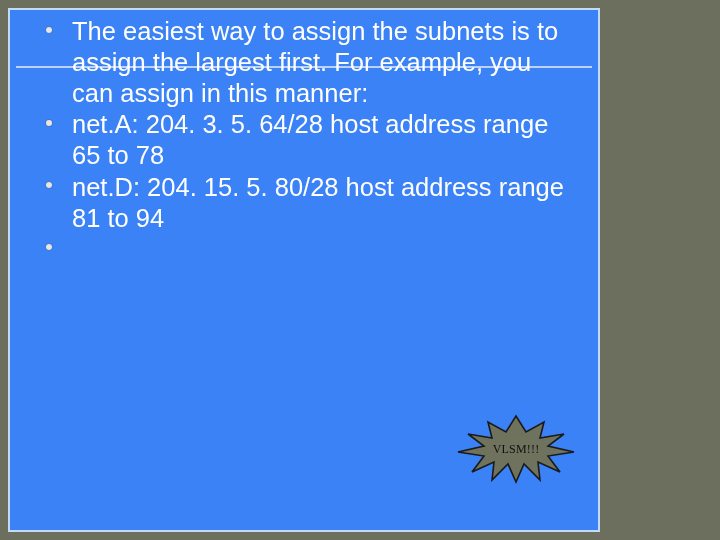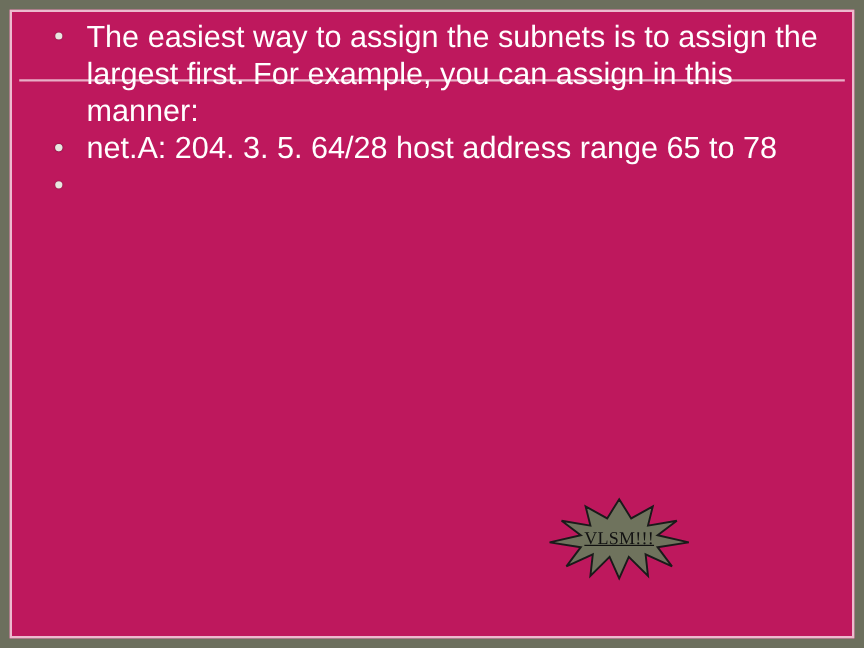--- a/index.html
+++ b/index.html
@@ -7,26 +7,26 @@
     padding: 0;
     width: 720px;
     height: 540px;
     background: #6c6f5d;
     font-family: Arial, Helvetica, sans-serif;
     overflow: hidden;
     position: relative;
   }
   .frame {
     margin: 8px;
-    width: 704px;
+    width: 592px;
     height: 524px;
     border: 2px solid rgba(255,255,255,0.70);
     box-sizing: border-box;
     position: relative;
-    background: #be185d;
+    background: #3b82f6;
   }
   .inner-line {
     position: absolute;
     top: 56px;
     left: 6px;
     right: 6px;
     border-bottom: 2px solid rgba(255,255,255,0.65);
   }
   .content {
     position: absolute;
@@ -64,25 +64,24 @@
     width: 100%;
     height: 100%;
     display: block;
   }
   .burst-label {
     position: absolute;
     top: 0; left: 0; right: 0; bottom: 0;
     display: flex;
     align-items: center;
     justify-content: center;
-    font-size: 15px;
+    font-size: 12px;
     color: #111;
     font-family: "Times New Roman", Times, serif;
     letter-spacing: 0.2px;
-    text-decoration: underline;
   }
 </style>
 </head>
 <body>
 
 <div class="frame">
   <div class="inner-line"></div>
 
   <div class="content">
     <div class="item">
@@ -91,20 +90,24 @@
     </div>
     <div class="item">
       <span class="bullet"></span>
     </div>
     <div class="item">
       <span class="bullet"></span>
       <span>net.A: 204. 3. 5. 64/28 host address range 65 to 78</span>
     </div>
     <div class="item">
       <span class="bullet"></span>
+      <span>net.D: 204. 15. 5. 80/28 host address range 81 to 94</span>
+    </div>
+    <div class="item">
+      <span class="bullet"></span>
     </div>
   </div>
 
   <div class="burst-wrap">
     <svg viewBox="0 0 120 70">
       <polygon fill="#6f735d" stroke="#1a1a1a" stroke-width="1.6" stroke-linejoin="miter" points="
           60,2  70,18  88,8  84,24  108,20  92,32  118,38  92,42  104,58  82,48  84,66  68,50  60,68  52,50  36,66  38,48  16,58  28,42  2,38  28,32  12,20  36,24  32,8  50,18
         "></polygon>
     </svg>
     <div class="burst-label">VLSM!!!</div>

